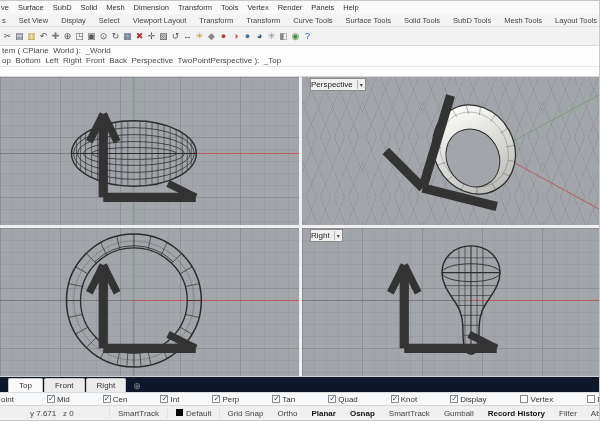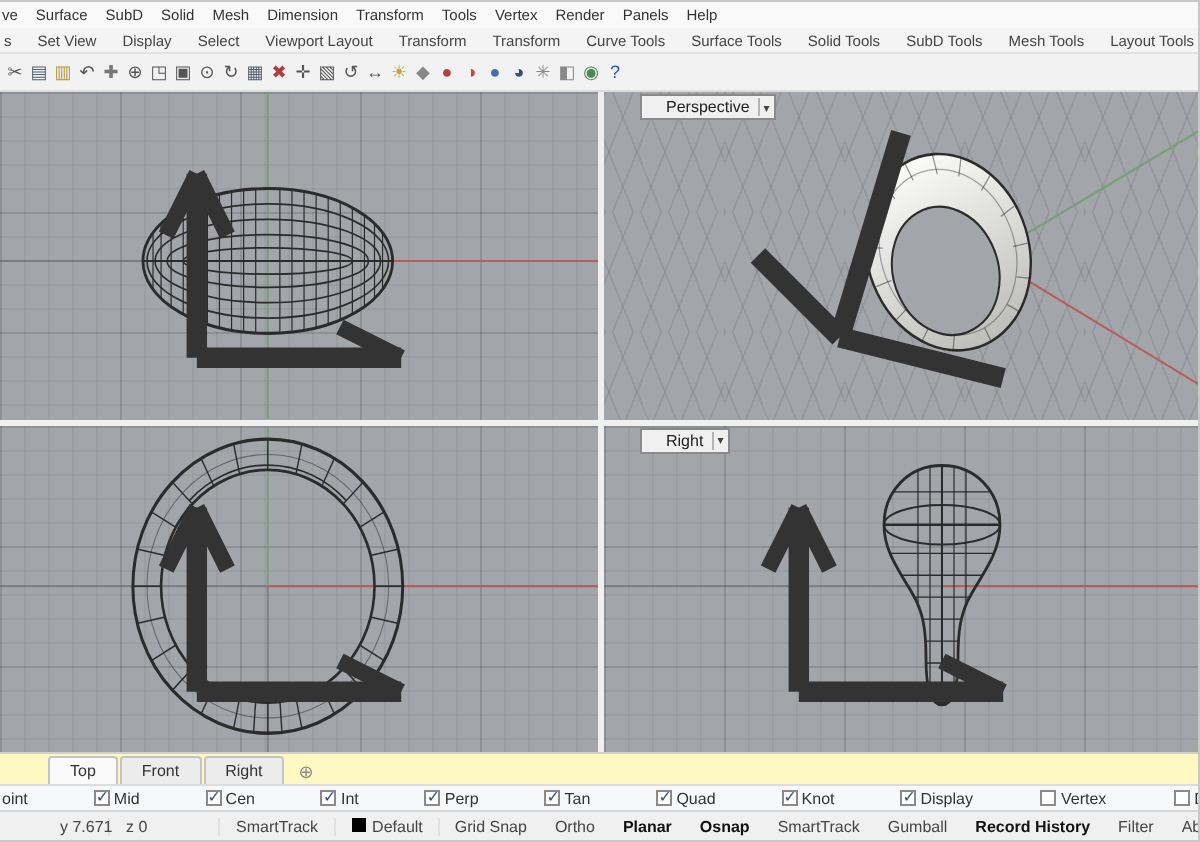--- a/index.html
+++ b/index.html
@@ -29,27 +29,27 @@
         background-image:
           linear-gradient(rgba(0,0,0,0.09) 1px, transparent 1px),
           linear-gradient(90deg, rgba(0,0,0,0.09) 1px, transparent 1px),
           linear-gradient(rgba(0,0,0,0.045) 1px, transparent 1px),
           linear-gradient(90deg, rgba(0,0,0,0.045) 1px, transparent 1px);
         background-size: 60px 60px, 60px 60px, 12px 12px, 12px 12px; }
   .vp.persp { background-image:
           repeating-linear-gradient(68deg, rgba(0,0,0,0.07) 0 1px, transparent 1px 13px),
           repeating-linear-gradient(112deg, rgba(0,0,0,0.07) 0 1px, transparent 1px 13px); }
   .vp svg { position: absolute; inset: 0; width: 100%; height: 100%; }
-  .vp-label { position: absolute; top: 1px; left: 18px; height: 13px; display: flex; align-items: center; background: #f0f0f0; border: 1px solid #8a8a8a; font-size: 8px; color: #222; padding: 0 2px 0 12px; z-index: 2; }
+  .vp-label { position: absolute; top: 1px; left: 8px; height: 13px; display: flex; align-items: center; background: #f0f0f0; border: 1px solid #8a8a8a; font-size: 8px; color: #222; padding: 0 2px 0 0; z-index: 2; }
   .vp-label .sep { width: 1px; height: 9px; background: #b5b5b5; margin: 0 2px 0 4px; }
   .vp-label .arrow { font-size: 6px; color: #444; }
   .axis-ind { position: absolute; left: 2px; bottom: 2px; width: 16px; height: 16px; z-index: 2; }
 
   
-  .vtabs { height: 16px; background: #fef9c3; border-top: 1px solid #cfcfcf; display: flex; align-items: flex-end; padding-left: 24px; flex: 0 0 auto; text-align: center; }
+  .vtabs { height: 16px; background: #0f172a; border-top: 1px solid #cfcfcf; display: flex; align-items: flex-end; padding-left: 8px; flex: 0 0 auto; text-align: center; }
   .vtab { font-size: 8px; color: #333; padding: 2px 10px 2px; border: 1px solid #c4c4c4; border-bottom: none; background: #ececec; margin-right: 1px; border-radius: 2px 2px 0 0; }
   .vtab.active { background: #fafafa; }
   .vtab-add { font-size: 9px; color: #8a8a8a; margin-left: 6px; padding-bottom: 1px; }
 
   
   .osnaprow { height: 13px; background: #f7f8fa; border-top: 1px solid #dcdcdc; display: flex; align-items: center; gap: 1px; padding-left: 1px; font-size: 8px; color: #333; flex: 0 0 auto; }
   .osnap-item { display: flex; align-items: center; gap: 2px; padding-left: 32px; }
   .cb { width: 8px; height: 8px; border: 1px solid #8a8a8a; background: #fff; display: inline-block; position: relative; }
   .cb.on::after { content: "✓"; position: absolute; left: 0px; top: -2px; font-size: 8px; color: #2d4f7c; }
   .osnap-gap { width: 10px; }
@@ -122,20 +122,25 @@
     <span class="tbicon" style="color: rgb(184, 64, 64);">●</span>
     <span class="tbicon" style="color: rgb(204, 68, 68);">◑</span>
     <span class="tbicon" style="color: rgb(74, 111, 168);">●</span>
     <span class="tbicon" style="color: rgb(53, 80, 125);">◕</span>
     <span class="tbicon" style="color: rgb(136, 136, 136);">✳</span>
     <span class="tbicon" style="color: rgb(136, 136, 136);">◧</span>
     <span class="tbicon" style="color: rgb(74, 138, 74);">◉</span>
     <span class="tbicon" style="color: rgb(34, 85, 187);">?</span>
   </div>
 
+  <div class="cmdarea">
+    <div class="cmdline">tem ( CPlane  World ):  _World</div>
+    <div class="cmdline">op  Bottom  Left  Right  Front  Back  Perspective  TwoPointPerspective ):  _Top</div>
+    <div class="cmdprompt"></div>
+  </div>
 
   <div class="vparea">
 
     <div class="vp">
       <svg viewBox="0 0 297 149" preserveAspectRatio="none">
         <defs>
             <clipPath id="clipTop">
               <ellipse cx="133" cy="77" rx="62" ry="33"></ellipse>
             </clipPath>
           </defs>

